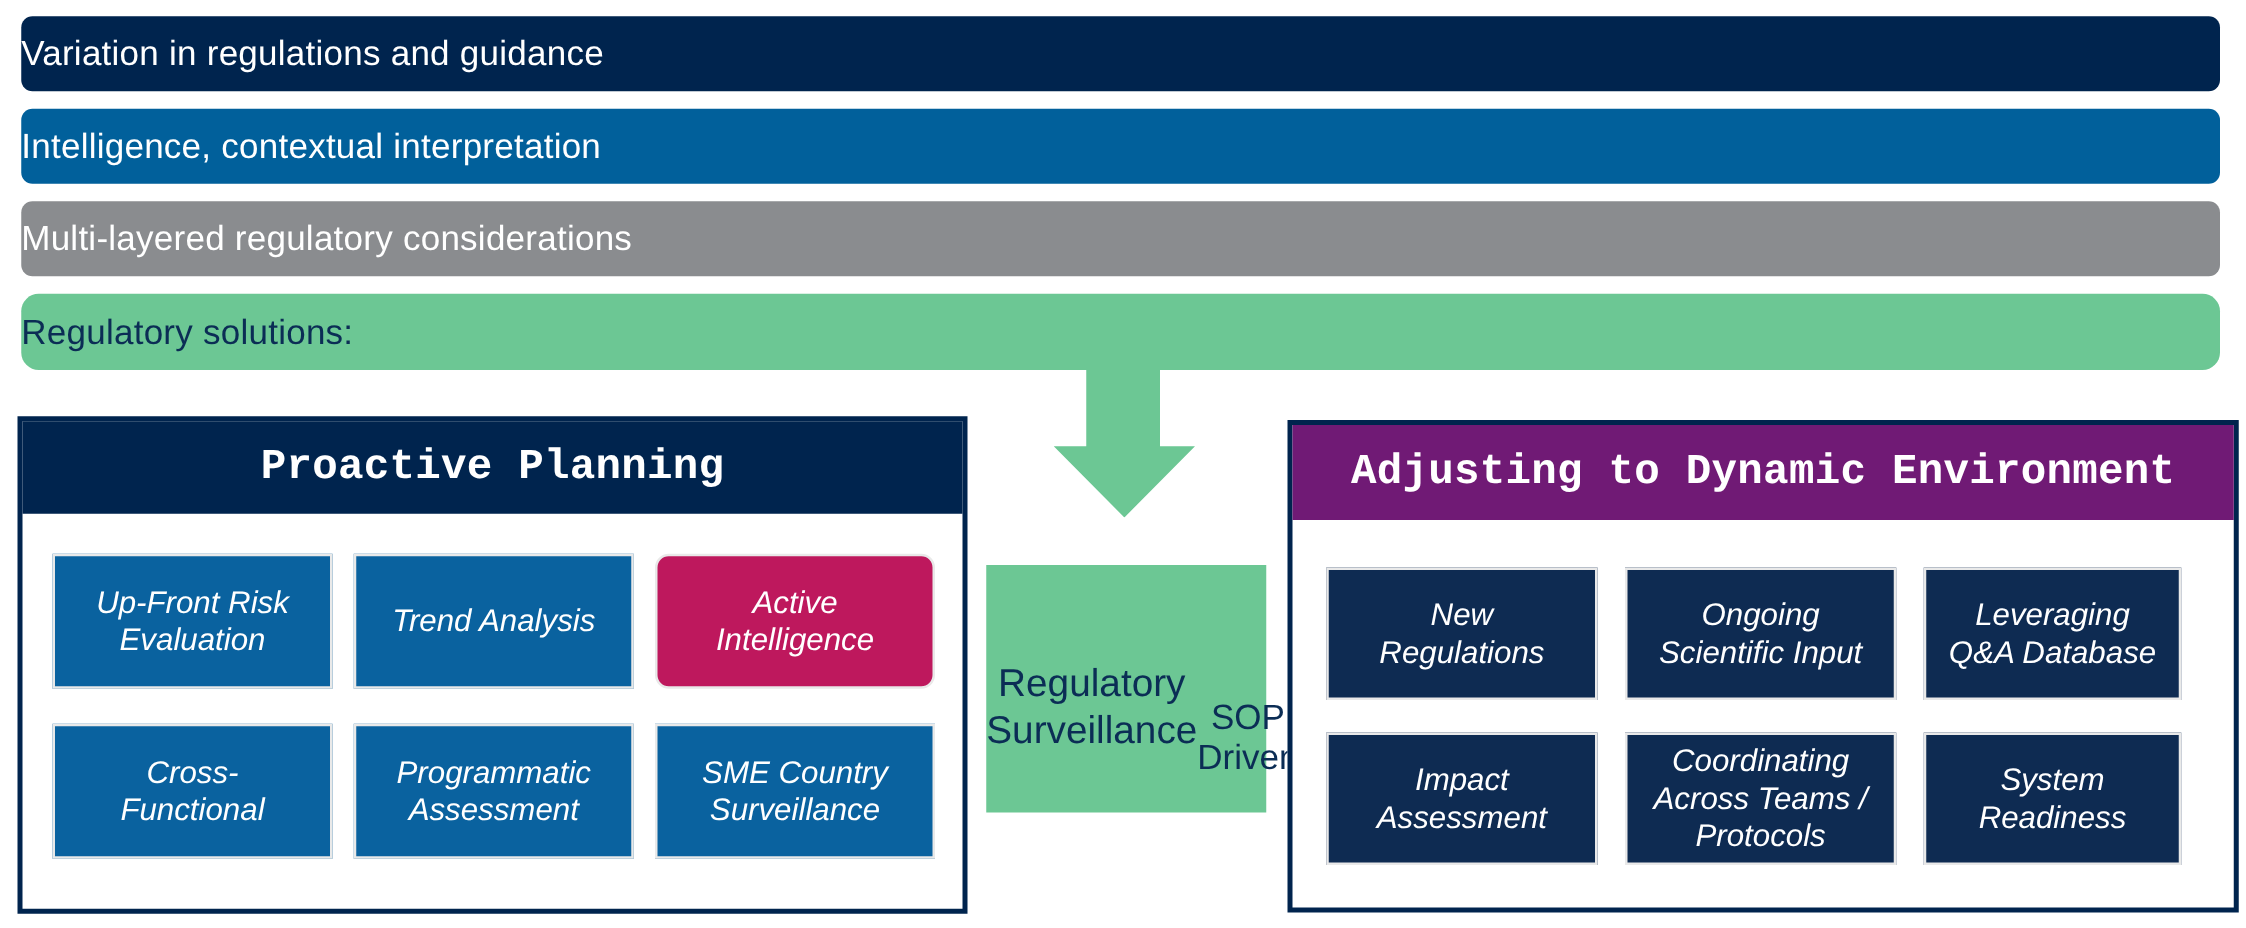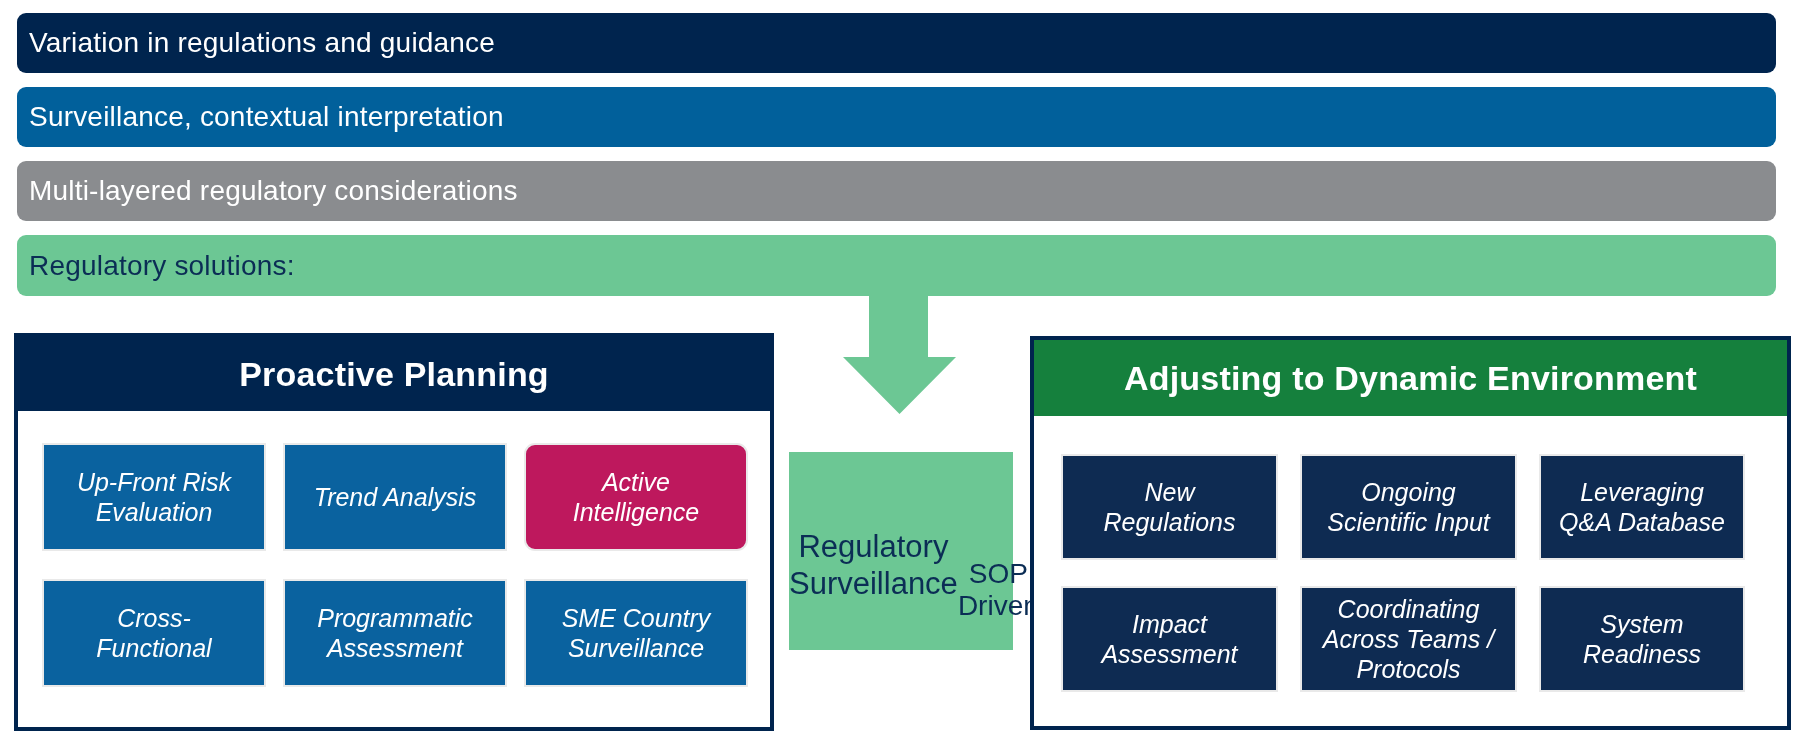--- a/index.html
+++ b/index.html
@@ -8,40 +8,40 @@
     width:1797px;height:742px;
     background:#ffffff;
     font-family:"Liberation Sans","DejaVu Sans",sans-serif;
     overflow:hidden;
   }
   
   .banner{
     position:absolute;left:17px;width:1759px;height:60px;
     border-radius:9px;
     display:flex;align-items:center;
-    padding-left:12px;box-sizing:border-box;
+    box-sizing:border-box;
     font-size:28px;letter-spacing:0.2px;
   }
   .banner-1{top:13px;}
   .banner-2{top:87px;}
   .banner-3{top:161px;}
   .banner-4{top:235px;height:61px;}
   
   .down-arrow{position:absolute;left:843px;top:294px;width:113px;height:120px;}
   
   .panel{
     position:absolute;background:#ffffff;
     border:4px solid #00244E;box-sizing:border-box;
   }
   .panel-left{left:14px;top:333px;width:760px;height:398px;}
   .panel-right{left:1030px;top:336px;width:761px;height:394px;}
   .panel-header{
     width:100%;background:#00244E;color:#ffffff;
     display:flex;align-items:center;justify-content:center;
-    font-weight:700;font-size:34px;letter-spacing:0.2px;
+    font-weight:700;font-size:34px;letter-spacing:0.2px;font-family:Liberation Mono, monospace;
   }
   .panel-left .panel-header{height:74px;}
   .panel-right .panel-header{height:76px;}
   .box-grid{display:grid;font-style:italic;}
   .panel-left .box-grid{
     margin:32px 0 0 24px;
     grid-template-columns:224px 224px 224px;
     grid-auto-rows:108px;
     column-gap:17px;row-gap:28px;
   }
@@ -76,26 +76,26 @@
 </style>
 </head>
 <body>
 
 <div class="canvas">
 
   <div class="banner banner-1" style="background: rgb(0, 36, 78); color: rgb(255, 255, 255);">
     <span>Variation in regulations and guidance</span>
   </div>
   <div class="banner banner-2" style="background: rgb(1, 96, 155); color: rgb(255, 255, 255);">
-    <span>Surveillance, contextual interpretation</span>
+    <span>Intelligence, contextual interpretation</span>
   </div>
   <div class="banner banner-3" style="background: rgb(138, 140, 143); color: rgb(255, 255, 255);">
     <span>Multi-layered regulatory considerations</span>
   </div>
-  <div class="banner banner-4" style="background: rgb(108, 199, 148); color: rgb(11, 45, 85);">
+  <div class="banner banner-4" style="background: rgb(108, 199, 148); color: rgb(11, 45, 85); border-radius: 14px;">
     <span>Regulatory solutions:</span>
   </div>
 
   <svg class="down-arrow" viewBox="0 0 113 120" xmlns="http://www.w3.org/2000/svg">
     <polygon points="26,0 85,0 85,63 113,63 56.5,120 0,63 26,63" fill="#6CC794"></polygon>
   </svg>
 
   <div class="panel panel-left">
     <div class="panel-header" style="background: rgb(0, 36, 78);">
       <span>Proactive Planning</span>
@@ -115,21 +115,21 @@
     </div>
   </div>
 
   <div class="center-box" style="background: rgb(108, 199, 148); color: rgb(11, 45, 85);">
     <div class="title">Regulatory
 Surveillance</div>
     <div class="subtitle">SOP Driven</div>
   </div>
 
   <div class="panel panel-right">
-    <div class="panel-header" style="background: #15803d;">
+    <div class="panel-header" style="background: #701a75;">
       <span>Adjusting to Dynamic Environment</span>
     </div>
     <div class="box-grid">
       <div class="item-box" style="background: rgb(14, 43, 82);">New
 Regulations</div>
       <div class="item-box" style="background: rgb(14, 43, 82);">Ongoing
 Scientific Input</div>
       <div class="item-box" style="background: rgb(14, 43, 82);">Leveraging
 Q&amp;A Database</div>
       <div class="item-box" style="background: rgb(14, 43, 82);">Impact

